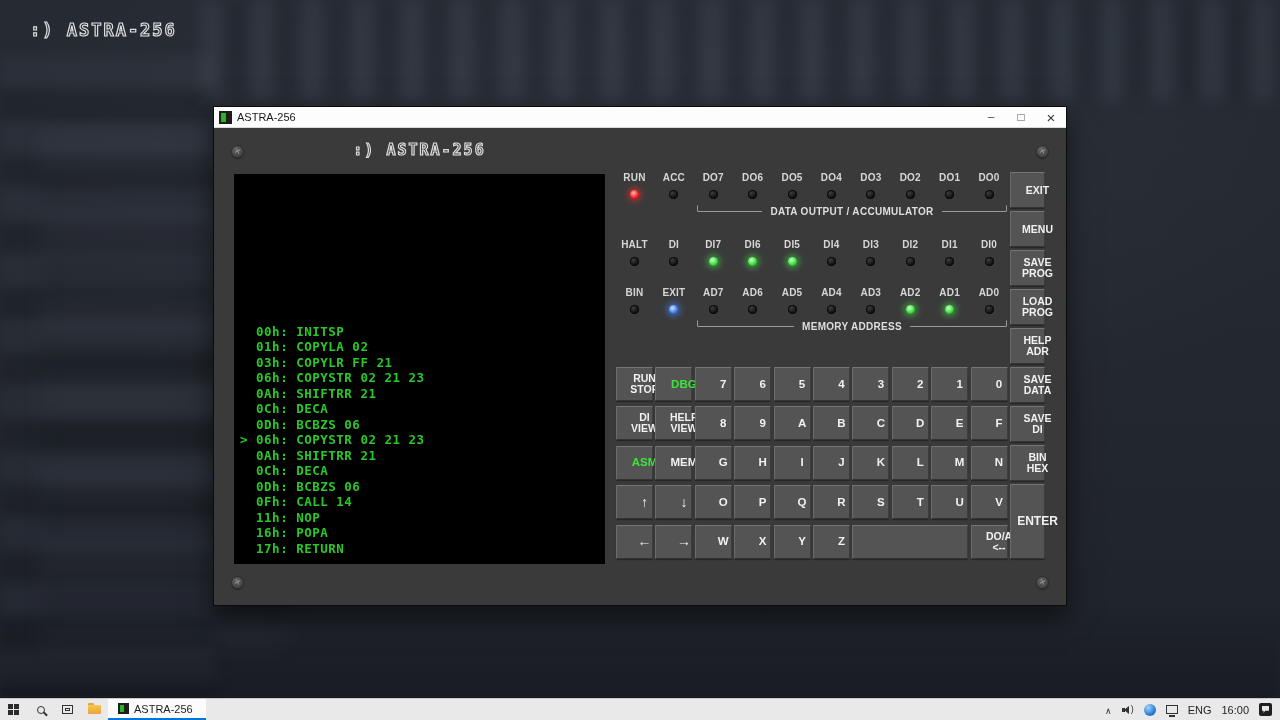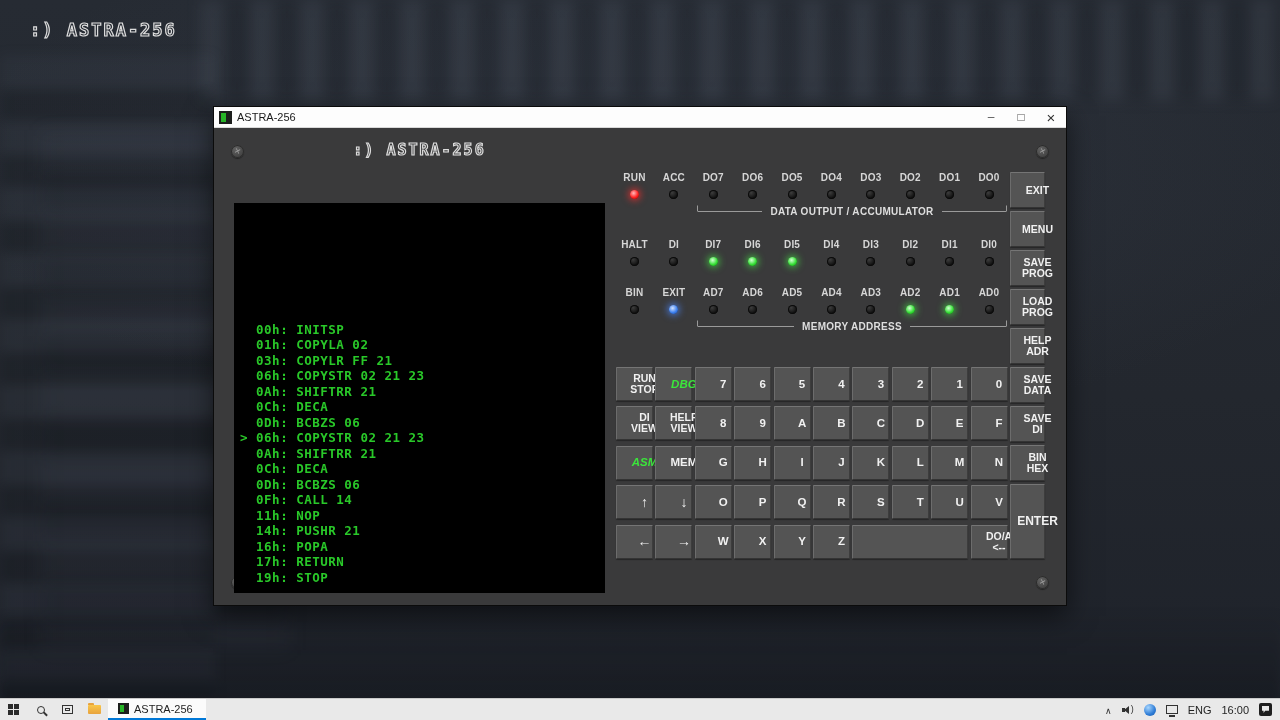--- a/index.html
+++ b/index.html
@@ -61,21 +61,20 @@
   .screw.bl { left:17px; bottom:16px; } .screw.br { right:17px; bottom:16px; }
 
   .panel-logo { position:absolute; left:20px; top:13px; width:371px; text-align:center; font-size:15px; }
 
   
   .terminal {
     position:absolute; left:20px; top:46px; width:371px; height:390px;
     background:#000; overflow:hidden;
     display:flex; flex-direction:column; justify-content:flex-end;
     padding:0 4px 8px 6px;
-    margin-top:29px;
   }
   .term-line {
     font-family:"DejaVu Sans Mono", monospace; font-weight:bold;
     font-size:12.5px; line-height:15.5px; color:#29c829; white-space:pre;
     letter-spacing:.5px;
   }
 
   
   .led-board { position:absolute; left:402px; top:44px; width:392px; }
   .led-row { margin-bottom:21px; }
@@ -103,21 +102,21 @@
     column-gap:2.4px; row-gap:5.4px; grid-auto-rows:34px; }
   .key, .side-btn {
     background:#545454;
     border:1px solid; border-color:#757575 #3d3d3d #343434 #6c6c6c;
     border-radius:1px; box-shadow:0 1px 1px rgba(0,0,0,.35);
     color:#f1f1f1; font-weight:bold; font-size:11.5px;
     display:flex; align-items:center; justify-content:center;
     text-align:center; white-space:pre-line; line-height:11px; cursor:pointer;padding-left:20px;
   }
   .key.small { font-size:10.5px; }
-  .key.accent { color:#3be53b;font-style:italic; }
+  .key.accent { color:#3be53b; }
   .key.arrow { font-size:14px; }
 
   
   .side-col { position:absolute; left:796px; top:44px; width:35px;
     display:flex; flex-direction:column; gap:2.6px; }
   .side-btn { flex:none; height:36.4px; font-size:10.5px; }
   .side-btn.tall { height:75px; font-size:12px; }
 
   
   .taskbar { position:absolute; left:0; bottom:0; width:1280px; height:22px;
@@ -193,24 +192,22 @@
             <div class="term-line">  06h: COPYSTR 02 21 23</div>
             <div class="term-line">  0Ah: SHIFTRR 21</div>
             <div class="term-line">  0Ch: DECA</div>
             <div class="term-line">  0Dh: BCBZS 06</div>
             <div class="term-line">&gt; 06h: COPYSTR 02 21 23</div>
             <div class="term-line">  0Ah: SHIFTRR 21</div>
             <div class="term-line">  0Ch: DECA</div>
             <div class="term-line">  0Dh: BCBZS 06</div>
             <div class="term-line">  0Fh: CALL 14</div>
             <div class="term-line">  11h: NOP</div>
-            <div class="term-line">  14h: PUSHR 21</div>
             <div class="term-line">  16h: POPA</div>
             <div class="term-line">  17h: RETURN</div>
-            <div class="term-line">  19h: STOP</div>
           </div>
       </div>
 
       <div class="led-board">
           <div class="led-row">
             <div class="led-grid">
               <div class="led-cell">
                 <div class="led-label">RUN</div>
                 <div class="led red"></div>
               </div>

